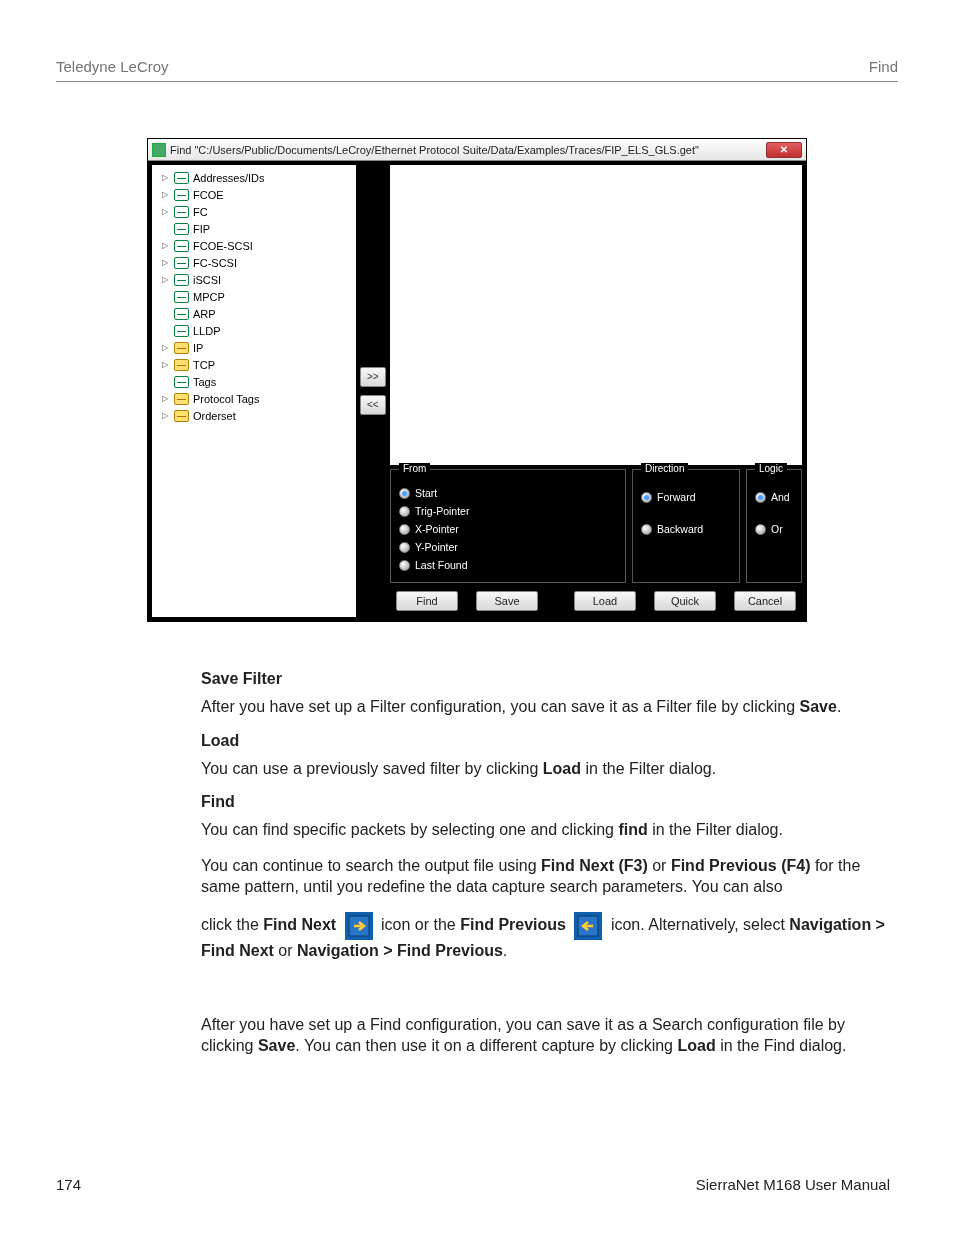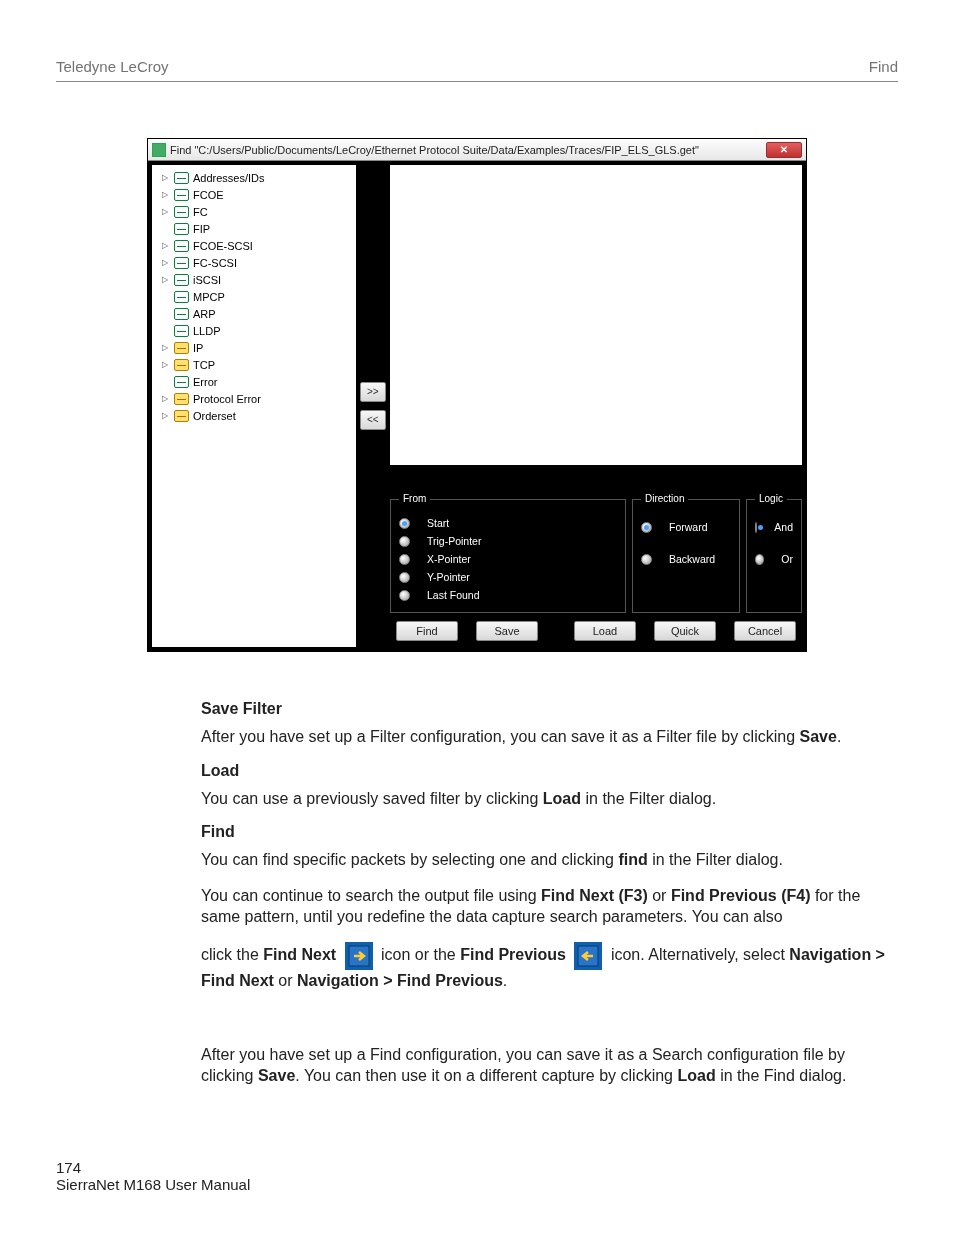--- a/index.html
+++ b/index.html
@@ -136,31 +136,30 @@
   .options-row {
     display: flex;
     gap: 6px;
   }
   .group-box {
     border: 1px solid #555;
     position: relative;
     padding: 14px 8px 8px 8px;
     color: #fff;
     flex-shrink: 0;
-    margin-top: 30px;
   }
   .group-box .legend {
     position: absolute;
     top: -7px; left: 8px;
     background: #000;
     padding: 0 4px;
     font-size: 10px;
   }
   .radio-line {
-    display: flex; align-items: center; gap: 17px;
+    display: flex; align-items: center; gap: 5px;
     font-size: 10.5px;
     height: 18px;
   }
   .radio-dot {
     width: 11px; height: 11px;
     border-radius: 50%;
     border: 1px solid #888;
     background: radial-gradient(circle at 35% 35%, #fff, #999);
     position: relative;
   }
@@ -208,25 +207,24 @@
     background: #1060b0;
     vertical-align: middle;
     margin: 0 4px;
     position: relative;
   }
   .inline-icon svg { width: 100%; height: 100%; }
 
   .page-footer {
     position: absolute;
     bottom: 42px;
-    left: 56px; right: 56px;
+    left: 56px; right: 64px;
     display: flex;
     justify-content: space-between;
     font-size: 15px;
-    flex-direction: column;
   }
 </style>
 </head>
 <body>
 
 <div class="page-header">
   <span>Teledyne LeCroy</span>
   <span>Find</span>
 </div>
 <hr class="header-rule">
@@ -297,26 +295,26 @@
           <span class="tree-label">IP</span>
         </div>
         <div class="tree-row">
           <span class="expander">▷</span>
           <span class="proto-icon highlight"></span>
           <span class="tree-label">TCP</span>
         </div>
         <div class="tree-row">
           <span class="expander none">▷</span>
           <span class="proto-icon"></span>
-          <span class="tree-label">Error</span>
+          <span class="tree-label">Tags</span>
         </div>
         <div class="tree-row">
           <span class="expander">▷</span>
           <span class="proto-icon highlight"></span>
-          <span class="tree-label">Protocol Error</span>
+          <span class="tree-label">Protocol Tags</span>
         </div>
         <div class="tree-row">
           <span class="expander">▷</span>
           <span class="proto-icon highlight"></span>
           <span class="tree-label">Orderset</span>
         </div>
       </div>
 
     <div class="center-col">
       <div class="move-btn">&gt;&gt;</div>

